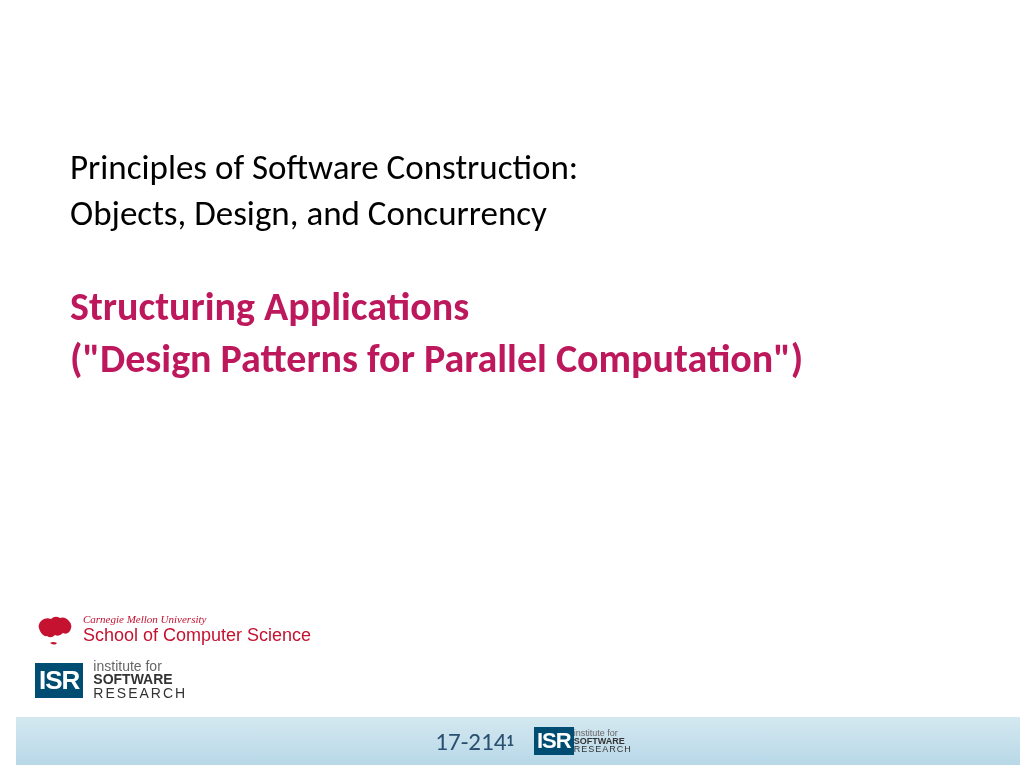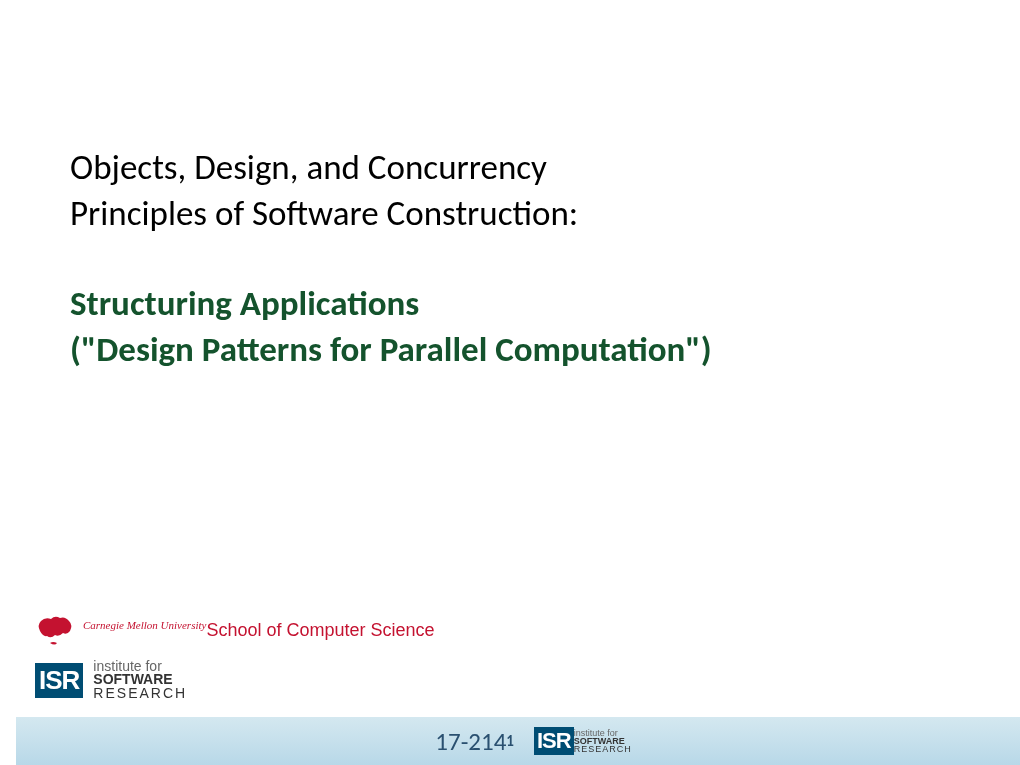--- a/index.html
+++ b/index.html
@@ -27,22 +27,22 @@
     .spacer {
       height: 45px;
     }
     .subtitle-line {
       font-size: 35px;
       color: #000;
       line-height: 1.3;
       font-weight: normal;
     }
     .bold-line {
-      font-size: 35px;
-      color: #14532d;
+      font-size: 40px;
+      color: #be185d;
       line-height: 1.3;
       font-weight: bold;
     }
     .authors {
       margin-top: 45px;
       font-size: 28px;
       color: #000;
     }
     .author-normal {
       font-weight: normal;
@@ -61,21 +61,21 @@
       align-items: center;
       margin-bottom: 12px;
     }
     .dragon-icon {
       width: 40px;
       height: 35px;
       margin-right: 8px;
     }
     .cmu-text {
       display: flex;
-      flex-direction: row;
+      flex-direction: column;
     }
     .cmu-top {
       font-family: 'Times New Roman', serif;
       font-style: italic;
       font-size: 11px;
       color: #c41230;
       line-height: 1;
     }
     .cmu-bottom {
       font-family: Arial, sans-serif;
@@ -163,22 +163,22 @@
       color: #666;
     }
     .isr-footer-line2 {
       color: #333;
     }
   </style>
 </head>
 <body>
 
 <div class="slide-content">
+  <div class="title-line">Principles of Software Construction:</div>
   <div class="title-line">Objects, Design, and Concurrency</div>
-  <div class="title-line">Principles of Software Construction:</div>
   <div class="spacer"></div>
   <div class="bold-line">Structuring Applications</div>
   <div class="bold-line">("Design Patterns for Parallel Computation")</div>
 </div>
 
 <div class="logos">
   <div class="cmu-logo">
     <svg class="dragon-icon" viewBox="0 0 40 35">
       <path fill="#c41230" d="M5,18 Q2,12 6,8 Q10,4 16,6 Q20,2 25,5 Q30,3 34,8 Q38,12 35,18 Q32,22 28,20 Q24,24 20,22 Q16,26 12,23 Q8,24 5,18 M15,30 Q18,28 22,30 Q20,33 15,30"></path>
     </svg>

